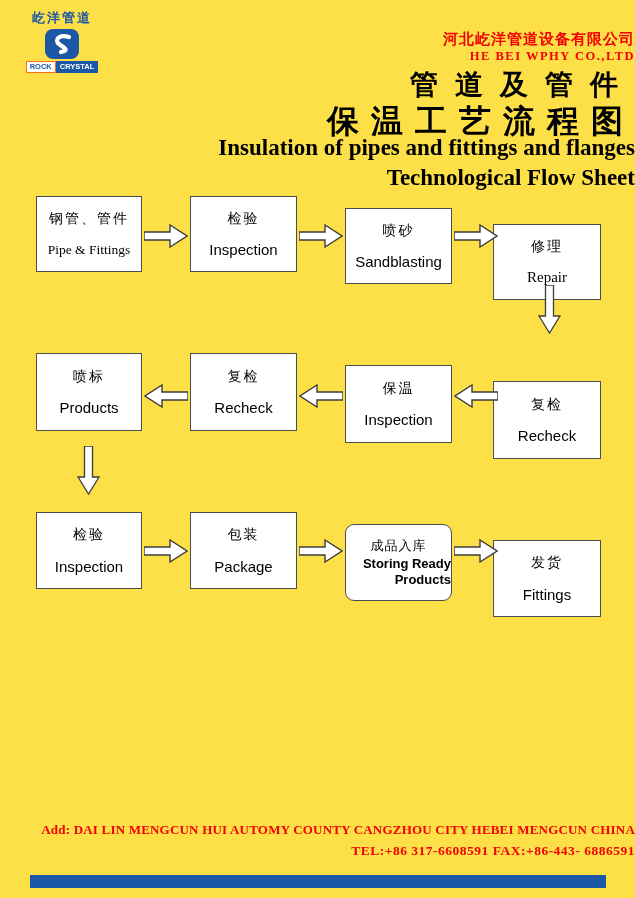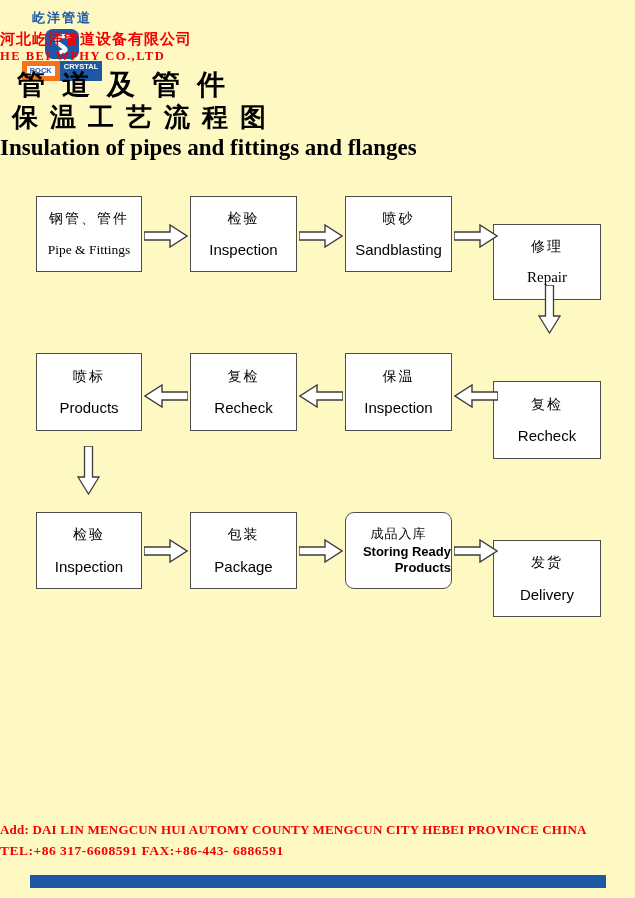--- a/index.html
+++ b/index.html
@@ -1,59 +1,59 @@
 <!DOCTYPE html>
 <html><head>
 <meta charset="utf-8">
 <style>
   html,body{margin:0;padding:0;background:#e8e8e8;}
   .page{
-    position:relative;width:635px;height:898px;background:#fef9c3;
+    position:relative;width:635px;height:898px;background:#fde047;
     margin:0 auto;overflow:hidden;
     font-family:"Liberation Sans",sans-serif;color:#000;
   }
   
   .logo{position:absolute;left:24px;top:9px;width:76px;text-align:center;}
   .logo-zh{color:#1d58a7;font-size:13px;font-weight:bold;letter-spacing:2px;
     font-family:"Liberation Serif",serif;white-space:nowrap;}
   .logo-icon{width:34px;height:30px;margin:2px auto 2px auto;background:#1d58a7;
     border-radius:8px;display:flex;align-items:center;justify-content:center;}
   .logo-badges{display:flex;justify-content:center;font-size:7.5px;font-weight:bold;line-height:10px;}
-  .badge-rock{color:#1d58a7;background:#fff;border:5px solid #f97316;padding:0 3px;}
+  .badge-rock{color:#1d58a7;background:#fff;border:1px solid #f97316;padding:0 3px;}
   .badge-crystal{color:#fff;background:#1d58a7;border:1px solid #1d58a7;padding:0 3px;}
   
-  .center-line{position:absolute;left:0;width:635px;text-align:left;}
+  .center-line{position:absolute;left:0;width:635px;text-align:right;}
   .company-zh{top:30px;color:#f40000;font-size:15px;font-weight:bold;
     font-family:"Liberation Serif",serif;letter-spacing:1px;}
   .company-en{top:49px;color:#f40000;font-size:12.5px;font-weight:bold;
     font-family:"Liberation Serif",serif;letter-spacing:1.5px;}
   .title-zh-1{top:66px;font-size:28px;font-weight:600;letter-spacing:17px;text-indent:17px;
     font-family:Liberation Mono, monospace;}
-  .title-zh-2{top:100px;font-size:26px;font-weight:600;letter-spacing:12px;text-indent:12px;
+  .title-zh-2{top:100px;font-size:32px;font-weight:600;letter-spacing:12px;text-indent:12px;
     font-family:"Liberation Serif",serif;}
   .title-en-1{top:135px;font-size:23px;font-weight:bold;font-family:"Liberation Serif",serif;}
   .title-en-2{top:165px;font-size:23px;font-weight:bold;font-family:"Liberation Serif",serif;}
   
   .fbox{position:absolute;box-sizing:border-box;border:1px solid #4d4d4d;background:#fff;
     display:flex;flex-direction:column;justify-content:space-evenly;align-items:center;
     text-align:right;}
   .fbox .zh{font-size:14px;font-family:"Liberation Serif",serif;letter-spacing:2px;white-space:nowrap;}
   .fbox .en{font-size:15px;}
   .en-serif{font-family:"Liberation Serif",serif;}
   .fbox.compact{justify-content:center;border-radius:9px;}
   .fbox.compact .zh{font-size:13px;letter-spacing:1px;}
   .fbox.compact .en{font-size:13px;font-weight:bold;line-height:1.25;margin-top:1px;}
   .fb-small-en .en{font-size:13.5px;}
   
   .r1{top:196px;height:76px;}
   .r2{top:353px;height:78px;}
   .r3{top:512px;height:77px;}
   .c1{left:36px;width:106px;}
   .c2{left:190px;width:107px;}
-  .c3{left:345px;width:107px;}
+  .c3{left:345px;width:107px;margin-top:12px;}
   .c4{left:493px;width:108px;margin-top:28px;}
   
   .arr{position:absolute;}
   .a1{top:221px;}
   .a2{top:381px;}
   .a3{top:536px;}
   .g1{left:144px;}
   .g2{left:299px;}
   .g3{left:454px;}
   
@@ -79,20 +79,21 @@
       <span class="badge-rock">ROCK</span>
       <span class="badge-crystal">CRYSTAL</span>
     </div>
   </div>
 
   <div class="center-line company-zh">河北屹洋管道设备有限公司</div>
   <div class="center-line company-en">HE BEI WPHY CO.,LTD</div>
   <div class="center-line title-zh-1">管道及管件</div>
   <div class="center-line title-zh-2">保温工艺流程图</div>
   <div class="center-line title-en-1">Insulation of pipes and fittings and flanges</div>
+  <div class="center-line title-en-2">Technological Flow Sheet</div>
 
   <div class="fbox r1 c1 fb-small-en">
     <div class="zh">钢管、管件</div>
     <div class="en en-serif">Pipe &amp; Fittings</div>
   </div>
   <div class="fbox r1 c2">
     <div class="zh">检验</div>
     <div class="en">Inspection</div>
   </div>
   <div class="fbox r1 c3">
@@ -156,30 +157,30 @@
   <div class="fbox r3 c2">
     <div class="zh">包装</div>
     <div class="en">Package</div>
   </div>
   <div class="fbox r3 c3 compact">
     <div class="zh">成品入库</div>
     <div class="en">Storing Ready Products</div>
   </div>
   <div class="fbox r3 c4">
     <div class="zh">发货</div>
-    <div class="en">Delivery</div>
+    <div class="en">Fittings</div>
   </div>
 
   <svg class="arr a3 g1" width="44" height="30" viewBox="0 0 44 30">
     <polygon points="0,11 26,11 26,4 43,15 26,26 26,19 0,19" fill="#ffffff" stroke="#3c3c3c" stroke-width="1.4"></polygon>
   </svg>
   <svg class="arr a3 g2" width="44" height="30" viewBox="0 0 44 30">
     <polygon points="0,11 26,11 26,4 43,15 26,26 26,19 0,19" fill="#ffffff" stroke="#3c3c3c" stroke-width="1.4"></polygon>
   </svg>
   <svg class="arr a3 g3" width="44" height="30" viewBox="0 0 44 30">
     <polygon points="0,11 26,11 26,4 43,15 26,26 26,19 0,19" fill="#ffffff" stroke="#3c3c3c" stroke-width="1.4"></polygon>
   </svg>
 
-  <div class="center-line addr">Add: DAI LIN MENGCUN HUI AUTOMY COUNTY MENGCUN CITY HEBEI PROVINCE CHINA</div>
+  <div class="center-line addr">Add: DAI LIN MENGCUN HUI AUTOMY COUNTY CANGZHOU CITY HEBEI MENGCUN CHINA</div>
   <div class="center-line telfax">TEL:+86 317-6608591  FAX:+86-443- 6886591</div>
   <div class="bottom-bar" style="background: rgb(29, 88, 167);"></div>
 
 </div>
 
 </body></html>

